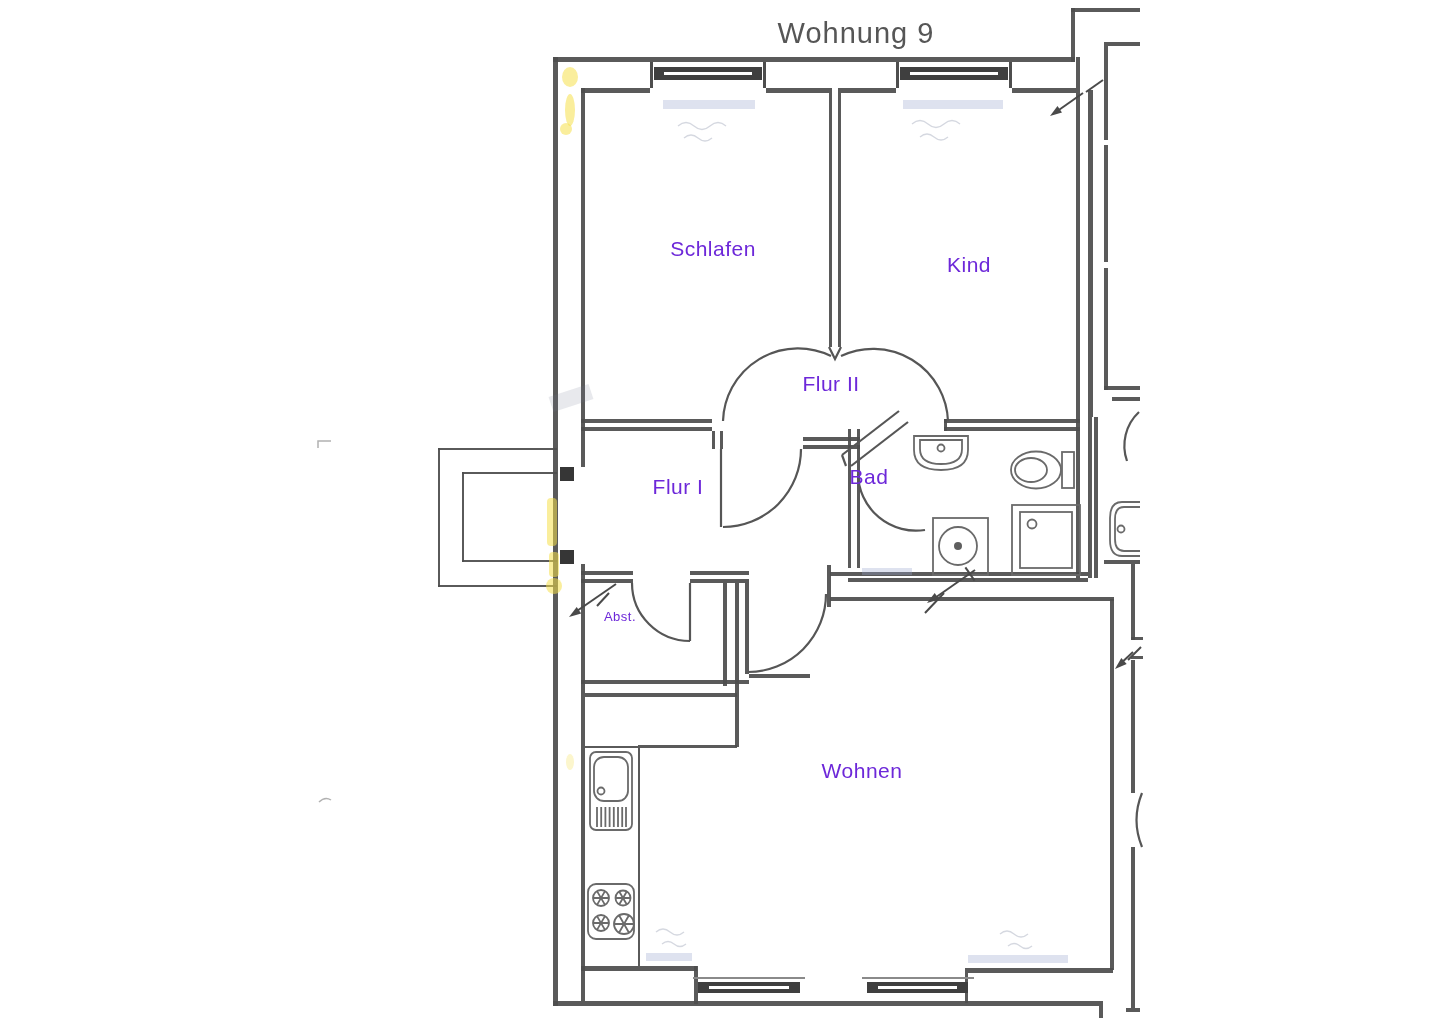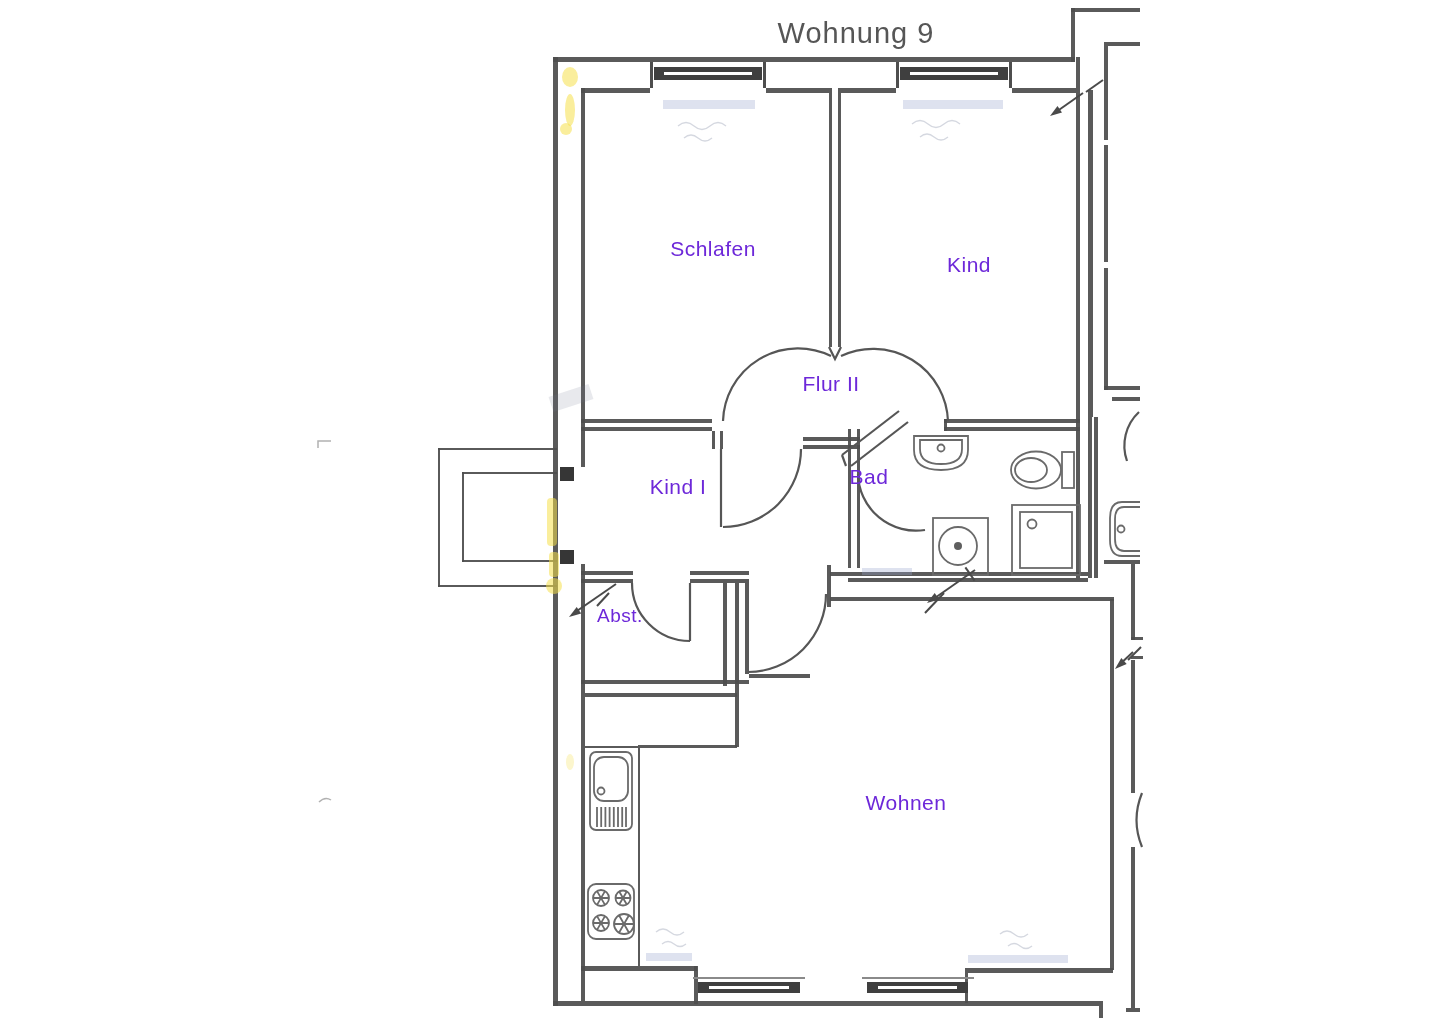--- a/index.html
+++ b/index.html
@@ -2,21 +2,21 @@
 <html><head>
 <meta charset="utf-8">
 <style>
   html,body{margin:0;padding:0;background:#e8e8e8;}
   .page{position:relative;width:1440px;height:1018px;background:#ffffff;overflow:hidden;
         font-family:"Liberation Sans", sans-serif;}
   .lbl{position:absolute;transform:translate(-50%,-50%);color:#6d28d9;white-space:nowrap;
        letter-spacing:0.5px;}
   .title{font-size:29px;color:#565656;letter-spacing:1px;}
   .room{font-size:21px;}
-  .small{font-size:19px;}
+  .small{font-size:13px;}
   svg{position:absolute;left:0;top:0;}
   .wall{fill:#4e4e4e;opacity:0.93;}
   .fix{stroke:#6a6a6a;stroke-width:1.8;fill:none;}
   .arc{stroke:#565656;stroke-width:2.2;fill:none;}
   .arrow{stroke:#4a4a4a;stroke-width:2;fill:none;}
   .head{fill:#4a4a4a;stroke:none;}
   .hl{fill:rgba(245,224,74,0.55);}
   .bluebar{fill:rgba(154,168,207,0.33);}
   .scrib{stroke:rgba(125,135,160,0.32);stroke-width:1.3;fill:none;}
   .smudge{fill:rgba(110,120,145,0.16);}
@@ -272,18 +272,18 @@
   <g>
     <path class="margmark" d="M 318,448 L 318,441 L 331,441"></path>
     <path class="margmark" d="M 319,802 Q 325,796 331,800"></path>
   </g>
 </svg>
 
 <div class="lbl title" style="left:856px;top:33px;">Wohnung 9</div>
 <div class="lbl room" style="left:713px;top:249px;">Schlafen</div>
 <div class="lbl room" style="left:969px;top:265px;">Kind</div>
 <div class="lbl room" style="left:831px;top:384px;">Flur II</div>
-<div class="lbl room" style="left:678px;top:487px;">Kind I</div>
+<div class="lbl room" style="left:678px;top:487px;">Flur I</div>
 <div class="lbl room" style="left:869px;top:477px;">Bad</div>
 <div class="lbl small" style="left:620px;top:616px;">Abst.</div>
-<div class="lbl room" style="left:906px;top:771px;margin-top:32px;">Wohnen</div>
+<div class="lbl room" style="left:862px;top:771px;">Wohnen</div>
 
 </div>
 
 </body></html>

